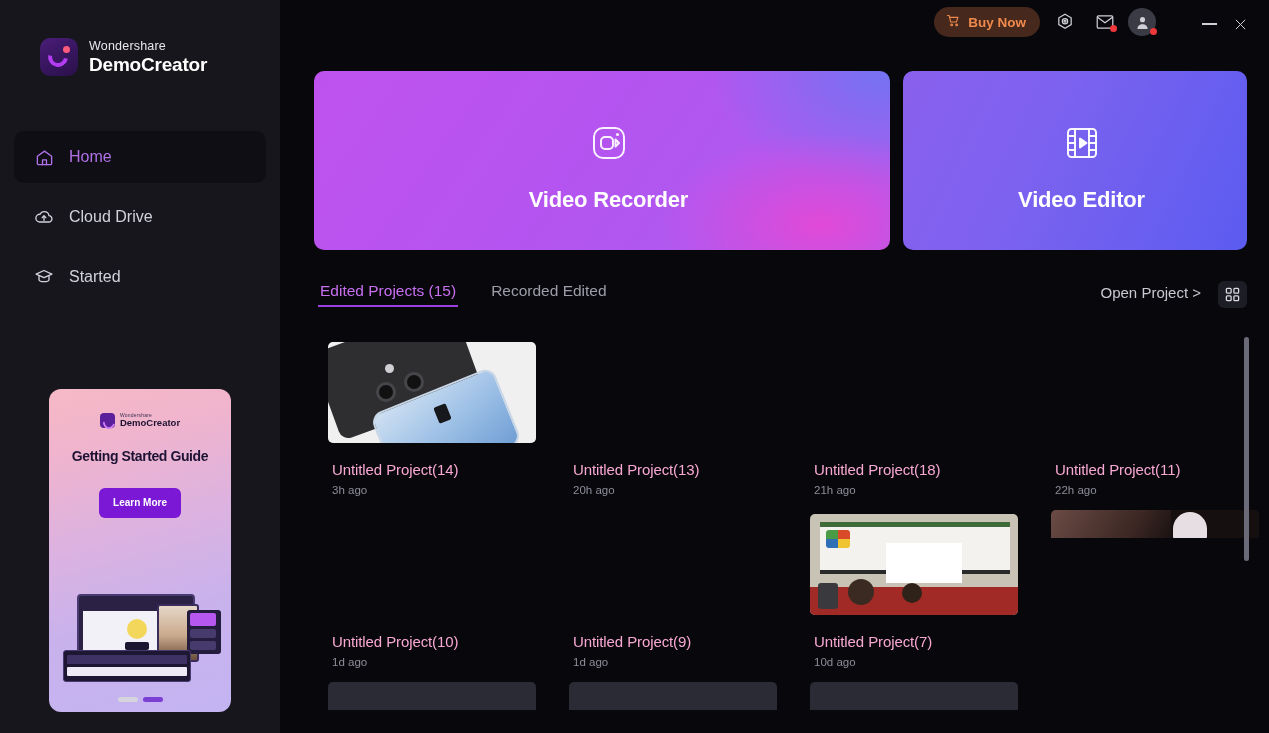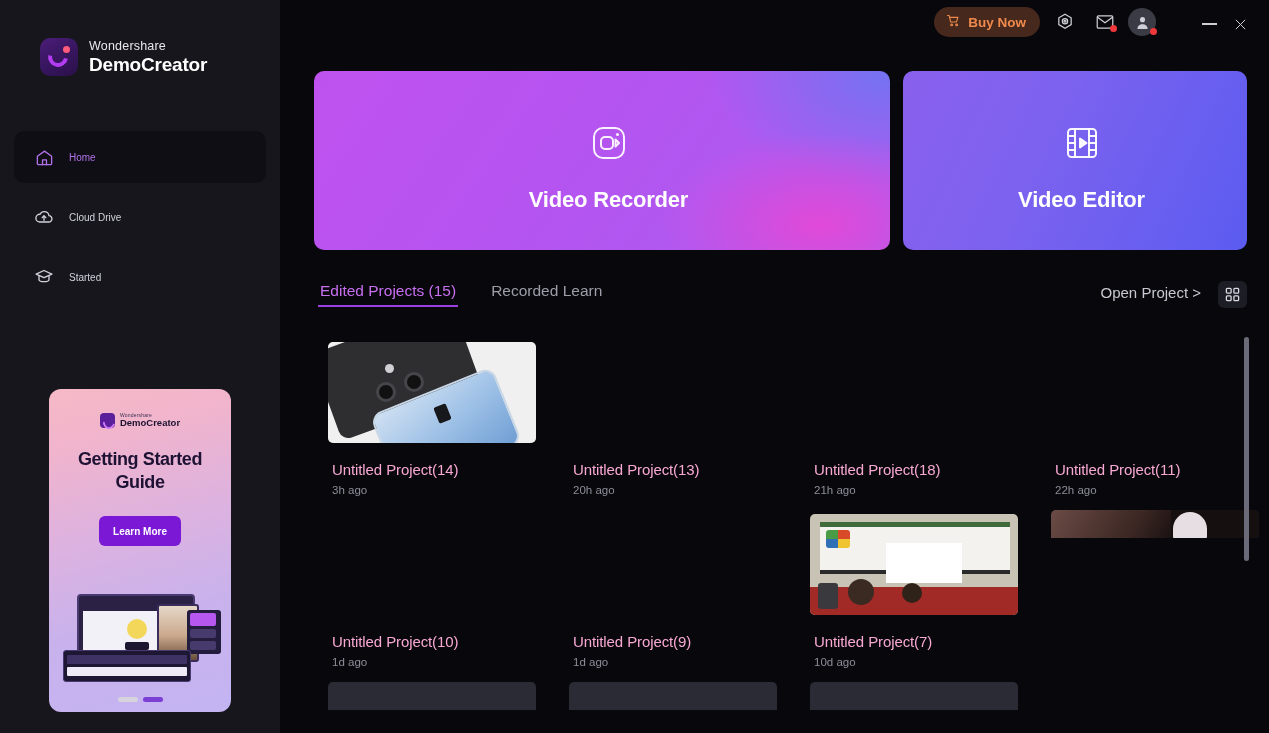--- a/index.html
+++ b/index.html
@@ -34,21 +34,21 @@
     border-radius:50%; background:#ff5b7a;
   }
   .brand-txt { line-height:1; }
   .brand-txt .t1 { font-size:12.5px; color:#e7e7ee; letter-spacing:.2px; display:block; margin-bottom:3px; }
   .brand-txt .t2 { font-size:19px; font-weight:bold; color:#ffffff; letter-spacing:-.2px; display:block; }
 
   .navlist { position:absolute; left:14px; top:131px; width:252px; }
   .navitem {
     display:flex; align-items:center; gap:15px;
     height:52px; padding-left:20px; border-radius:10px;
-    color:#d2d2dc; font-size:10px; cursor:pointer;
+    color:#d2d2dc; font-size:16px; cursor:pointer;
     margin-bottom:8px;
   }
   .navitem.active { background:#0e0e14; color:#b071e8; }
   .navitem .ic { width:20px; height:20px; display:flex; align-items:center; justify-content:center; flex:none; }
   .navitem .ic svg { display:block; }
 
   
   .promo {
     position:absolute; left:49px; top:389px; width:182px; height:323px;
     border-radius:12px; overflow:hidden;
@@ -60,21 +60,21 @@
   }
   .promo .plogo .m::after{
     content:""; position:absolute; left:3px; top:3.5px; width:8px; height:8px;
     border-radius:50%; border:2px solid #d07cf5; border-top-color:transparent; border-right-color:transparent;
     transform:rotate(-35deg);
   }
   .promo .plogo .w { line-height:1; }
   .promo .plogo .w b { font-size:9.5px; color:#1b1230; display:block; font-weight:bold; }
   .promo .plogo .w i { font-size:5px; color:#3c3152; font-style:normal; display:block; letter-spacing:.2px; }
   .promo h3 {
-    margin-top:20px; text-align:center; font-size:18px; font-weight:bold;
+    margin-top:20px; text-align:center; font-size:14px; font-weight:bold;
     color:#1d1233; line-height:1.28; letter-spacing:-.4px; padding:0 8px;
   }
   .promo .btn {
     display:block; margin:22px auto 0; width:82px; height:30px; border-radius:6px;
     background:#7b18d6; color:#fff; font-size:10px; font-weight:bold;
     display:flex; align-items:center; justify-content:center; cursor:pointer;
   }
   .promo .art { position:absolute; left:0; right:0; bottom:26px; height:96px; }
   .promo .art .lap {
     position:absolute; left:28px; top:4px; width:118px; height:68px;
@@ -369,21 +369,21 @@
           <path d="M8 15h7M8 22h7M8 29h7M29 15h7M29 22h7M29 29h7"></path>
           <path d="M20 17.5v9l6.5-4.5z" fill="rgba(255,255,255,.95)"></path>
         </svg>
       </div>
       <div class="lbl">Video Editor</div>
     </div>
   </div>
 
   <div class="tabs">
     <div class="tab active">Edited Projects (15)</div>
-    <div class="tab">Recorded Learn</div>
+    <div class="tab">Recorded Edited</div>
   </div>
   <div class="openproj">Open Project &gt;</div>
   <div class="gridbtn">
     <svg width="15" height="15" viewBox="0 0 16 16" fill="none" stroke="#d9d9e2" stroke-width="1.4">
       <rect x="1.5" y="1.5" width="5" height="5" rx="1"></rect>
         <rect x="9.5" y="1.5" width="5" height="5" rx="1"></rect>
       <rect x="1.5" y="9.5" width="5" height="5" rx="1"></rect>
         <rect x="9.5" y="9.5" width="5" height="5" rx="1"></rect>
       </svg>
   </div>

